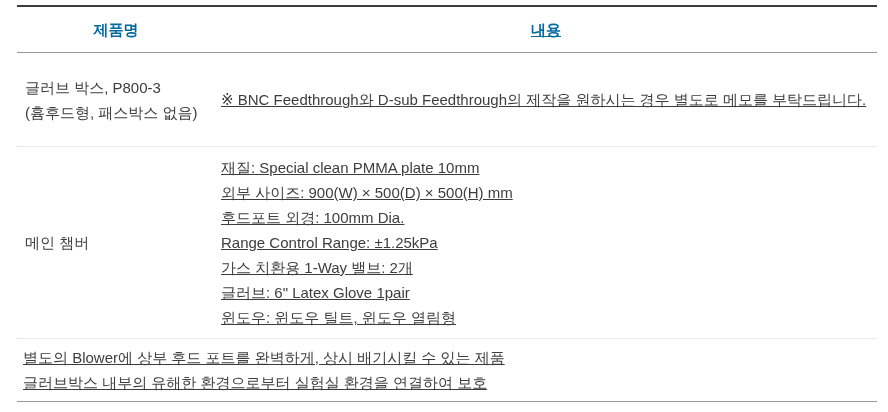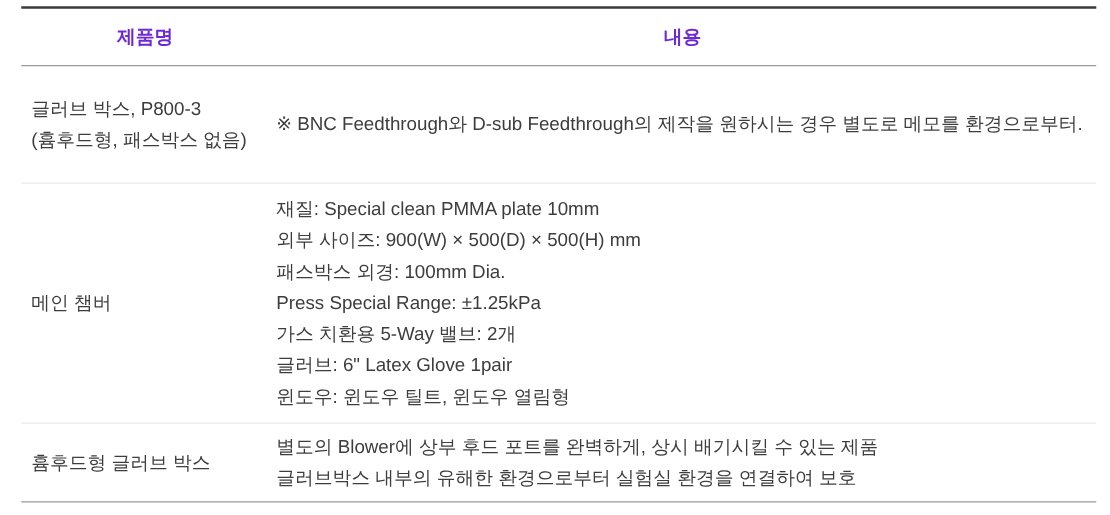--- a/index.html
+++ b/index.html
@@ -30,66 +30,63 @@
   .r3 { height: 63px; }
   .cell {
     display: flex;
     flex-direction: column;
     justify-content: center;
     line-height: 25px;
   }
   .header-cell {
     align-items: center;
     font-weight: 700;
-    color: #6d28d9;
+    color: #0369a1;
   }
   .name-cell    { padding-left: 8px; }
-  .content-cell { padding-left: 6px; }
+  .content-cell { padding-left: 6px; text-decoration: underline; }
   .header-cell.name-cell,
   .header-cell.content-cell { padding-left: 0; }
   .line { white-space: nowrap; }
 </style>
 </head>
 <body>
 
 <div class="spec-table">
 
   <div class="row row-header">
     <div class="cell header-cell name-cell">제품명</div>
     <div class="cell header-cell content-cell">내용</div>
   </div>
 
   <div class="row row-body r1">
     <div class="cell name-cell">
       <div class="line">글러브 박스, P800-3</div>
       <div class="line">(흄후드형, 패스박스 없음)</div>
     </div>
     <div class="cell content-cell">
-      <div class="line">※ BNC Feedthrough와 D-sub Feedthrough의 제작을 원하시는 경우 별도로 메모를 환경으로부터.</div>
+      <div class="line">※ BNC Feedthrough와 D-sub Feedthrough의 제작을 원하시는 경우 별도로 메모를 부탁드립니다.</div>
     </div>
   </div>
 
   <div class="row row-body r2">
     <div class="cell name-cell">
       <div class="line">메인 챔버</div>
     </div>
     <div class="cell content-cell">
       <div class="line">재질: Special clean PMMA plate 10mm</div>
       <div class="line">외부 사이즈: 900(W) × 500(D) × 500(H) mm</div>
-      <div class="line">패스박스 외경: 100mm Dia.</div>
-      <div class="line">Press Special Range: ±1.25kPa</div>
-      <div class="line">가스 치환용 5-Way 밸브: 2개</div>
+      <div class="line">후드포트 외경: 100mm Dia.</div>
+      <div class="line">Range Control Range: ±1.25kPa</div>
+      <div class="line">가스 치환용 1-Way 밸브: 2개</div>
       <div class="line">글러브: 6" Latex Glove 1pair</div>
       <div class="line">윈도우: 윈도우 틸트, 윈도우 열림형</div>
     </div>
   </div>
 
   <div class="row row-body row-last r3">
-    <div class="cell name-cell">
-      <div class="line">흄후드형 글러브 박스</div>
-    </div>
     <div class="cell content-cell">
       <div class="line">별도의 Blower에 상부 후드 포트를 완벽하게, 상시 배기시킬 수 있는 제품</div>
       <div class="line">글러브박스 내부의 유해한 환경으로부터 실험실 환경을 연결하여 보호</div>
     </div>
   </div>
 
 </div>
 
 </body></html>

